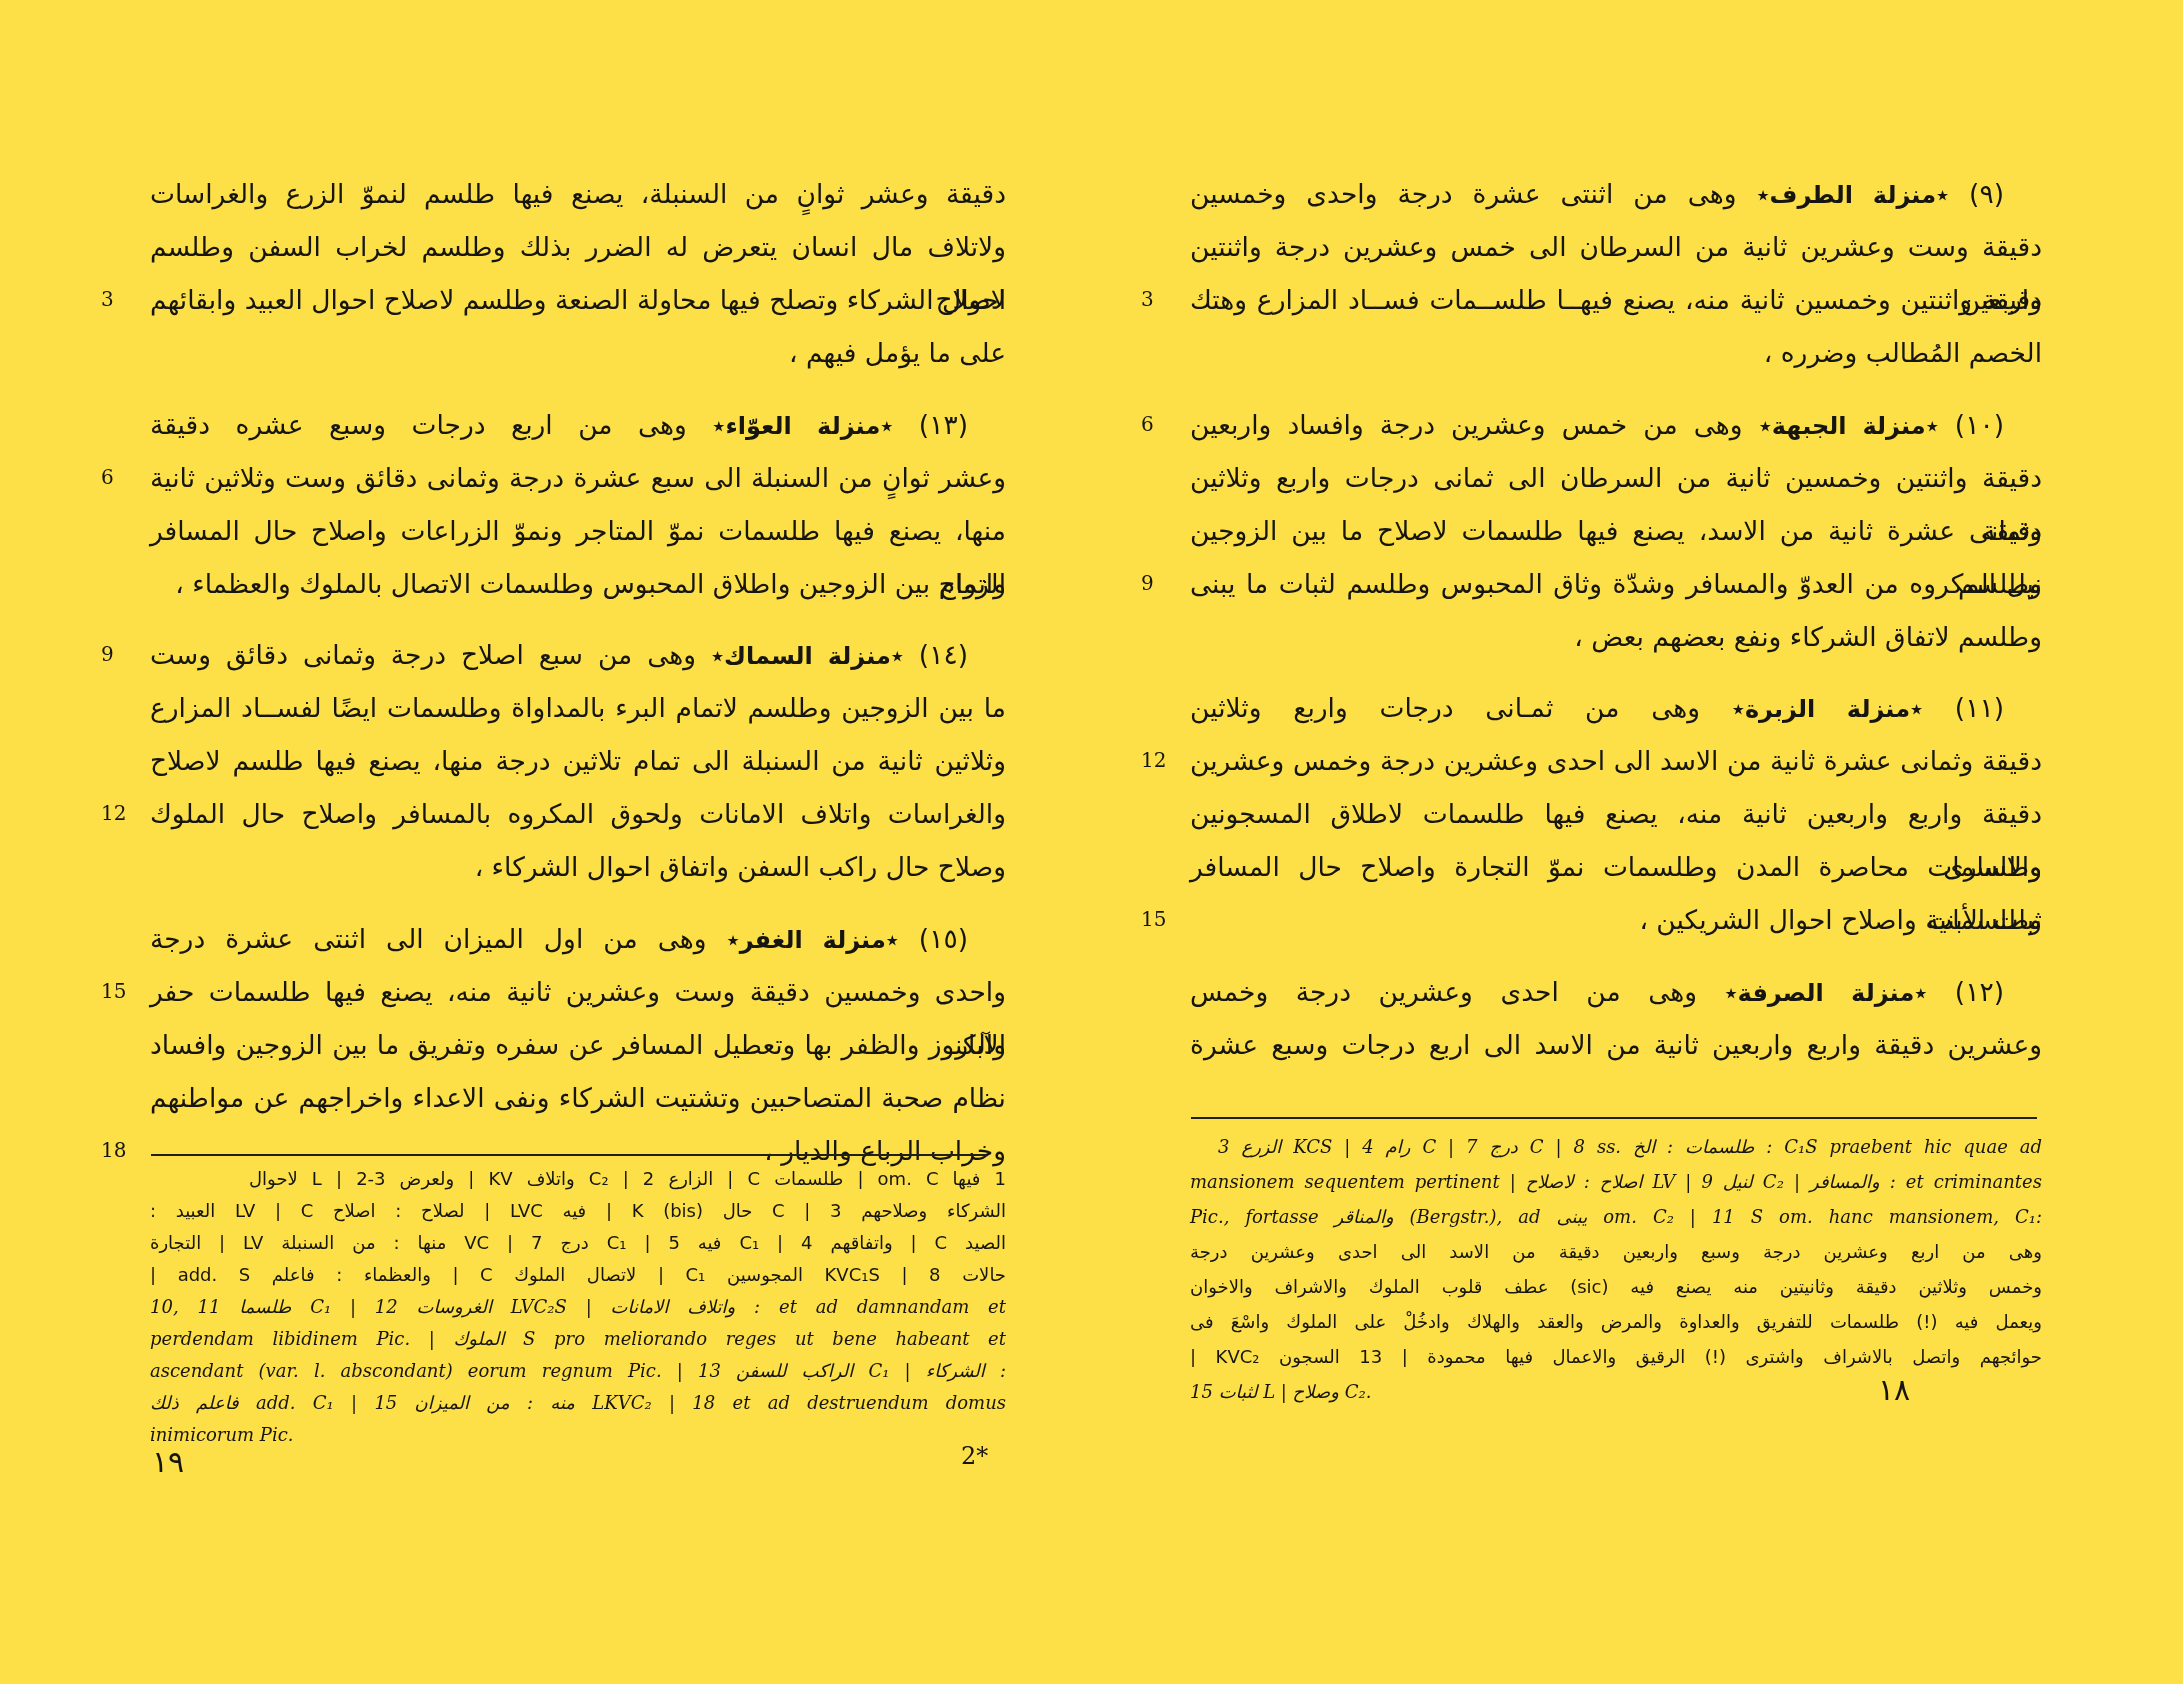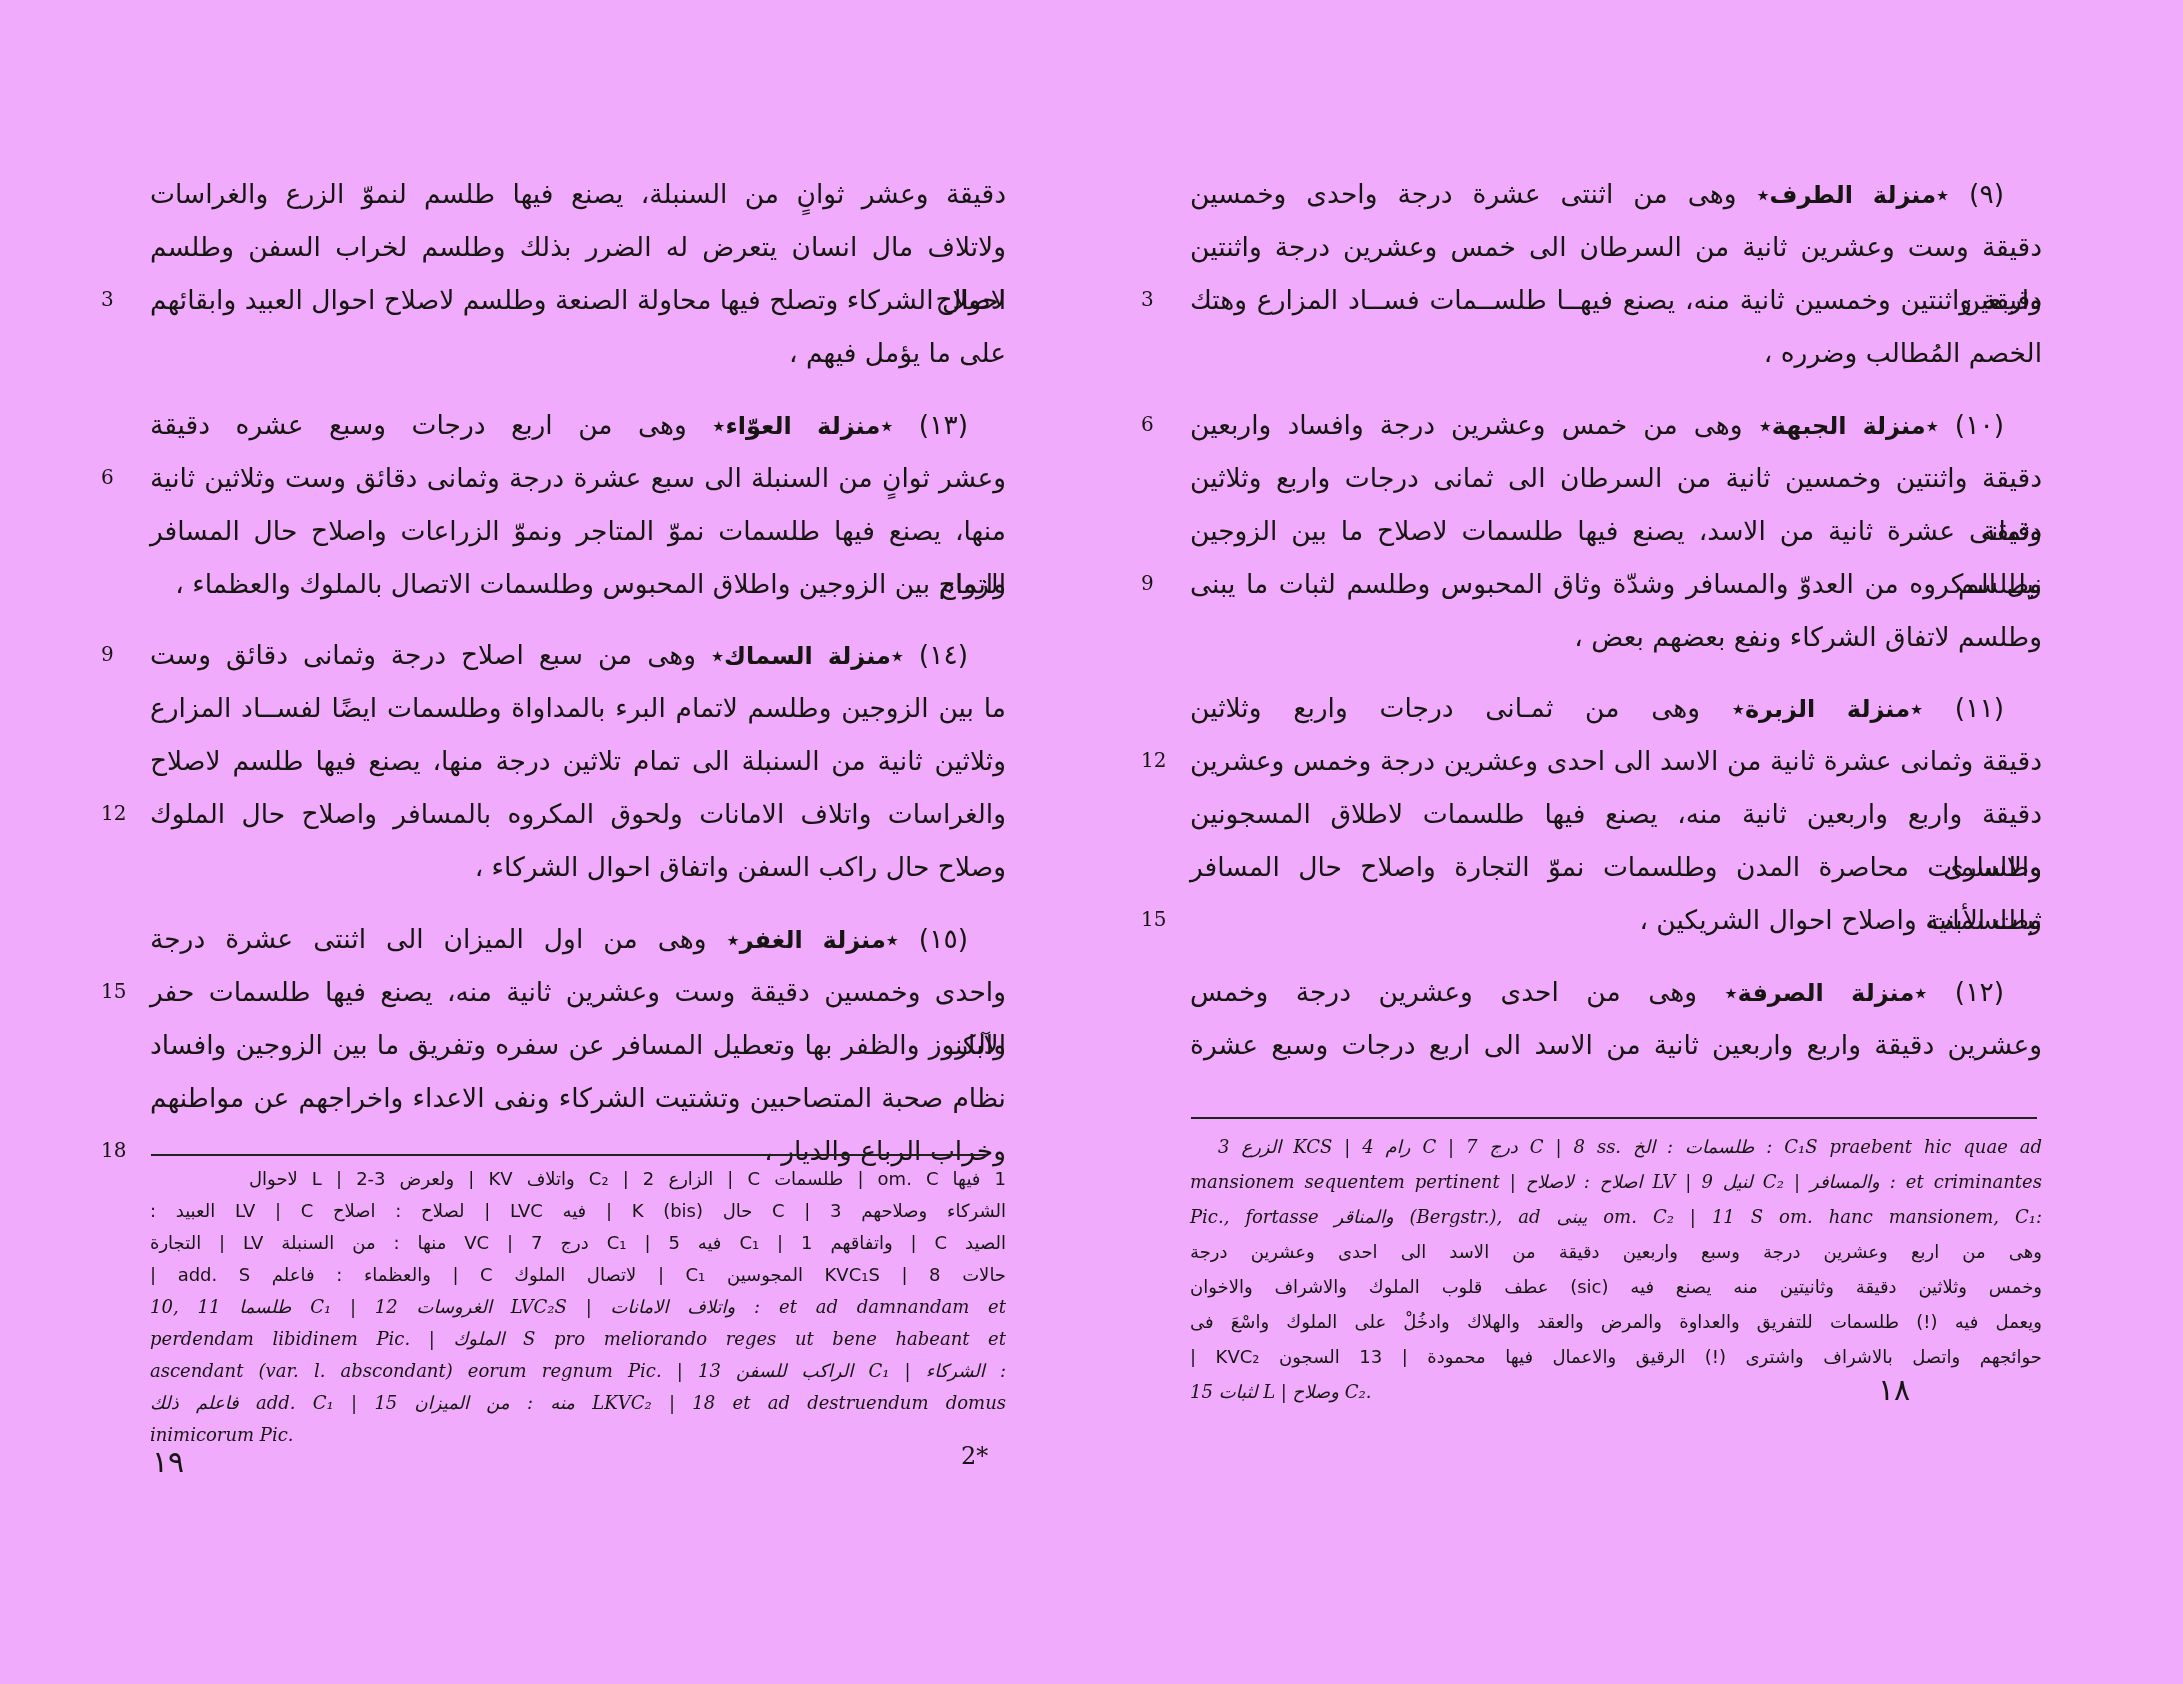--- a/index.html
+++ b/index.html
@@ -1,16 +1,16 @@
 <!DOCTYPE html>
 <html lang="ar" style="font-size:10.6px"><head>
 <meta charset="utf-8">
 <style>
   html,body{margin:0;padding:0;background:#fbfaf6;}
-  .spread{position:relative;width:2183px;height:1684px;background:#f0abfc;overflow:hidden;
+  .spread{position:relative;width:2183px;height:1684px;background:#fde047;overflow:hidden;
           color:#171511;font-family:"DejaVu Sans",sans-serif;}
   .page{position:absolute;}
   .page-left{left:150px;top:167px;width:856px;}
   .page-right{left:1190px;top:167px;width:852px;}
   .lines{direction:rtl;}
   .line{position:relative;height:53px;line-height:53px;font-size:26.5px;text-align:right;}
   .line.j{text-align:justify;text-align-last:justify;}
   .line.head{padding-right:38px;text-align:justify;text-align-last:justify;}
   .lines > .line.head{margin-top:18.5px;}
   .lines > .line.head:first-child{margin-top:0;}
@@ -84,21 +84,21 @@
         <div class="line j"><span>وعشرين دقيقة واربع واربعين ثانية من الاسد الى اربع درجات وسبع عشرة</span></div>
       </div>
   </section>
 
   <div class="rule rule-left"></div>
   <div class="rule rule-right"></div>
 
   <div class="fns fns-left">
       <div class="fn indentL" dir="rtl">1 فيها om. C | طلسمات C | الزارع C₂ | 2 واتلاف KV | ولعرض L | 2-3 لاحوال</div>
       <div class="fn" dir="rtl">الشركاء وصلاحهم C | 3 حال (bis) K | فيه LVC | لصلاح : اصلاح LV | C العبيد :</div>
-      <div class="fn" dir="rtl">الصيد C | واتفاقهم C₁ | 1 فيه C₁ | 5 درج VC | 7 منها : من السنبلة LV | التجارة</div>
+      <div class="fn" dir="rtl">الصيد C | واتفاقهم C₁ | 4 فيه C₁ | 5 درج VC | 7 منها : من السنبلة LV | التجارة</div>
       <div class="fn" dir="rtl">حالات KVC₁S | 8 المجوسين C₁ | لاتصال الملوك C | والعظماء : فاعلم add. S |</div>
       <div class="fn" dir="ltr">10, 11 طلسما C₁ | 12 الغروسات LVC₂S | واتلاف الامانات : et ad damnandam et</div>
       <div class="fn" dir="ltr">perdendam libidinem Pic. | الملوك S pro meliorando reges ut bene habeant et</div>
       <div class="fn" dir="ltr">ascendant (var. l. abscondant) eorum regnum Pic. | 13 الراكب للسفن C₁ | الشركاء :</div>
       <div class="fn" dir="ltr">فاعلم ذلك add. C₁ | 15 منه : من الميزان LKVC₂ | 18 et ad destruendum domus</div>
       <div class="fn short" dir="ltr">inimicorum Pic.</div>
     </div>
   <div class="fns fns-right">
       <div class="fn indentS" dir="ltr">3 الزرع KCS | 4 رام C | 7 درج C | 8 ss. طلسمات : الخ : C₁S praebent hic quae ad</div>
       <div class="fn" dir="ltr">mansionem sequentem pertinent | اصلاح : لاصلاح LV | 9 لنيل C₂ | والمسافر : et criminantes</div>

